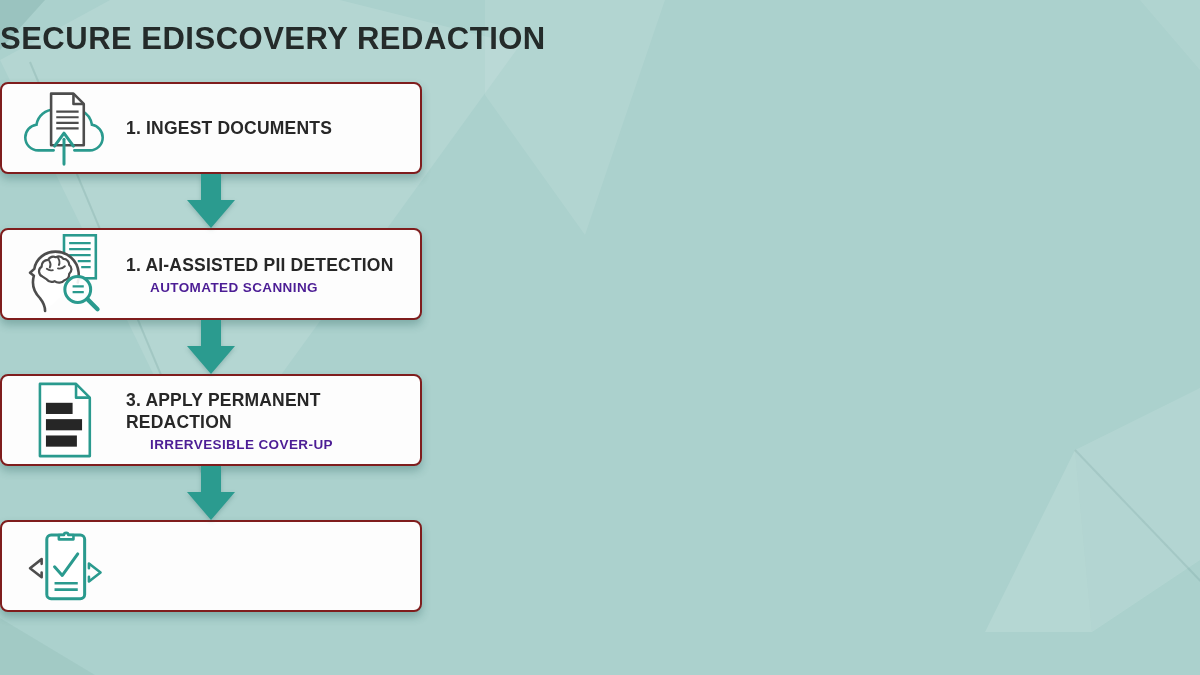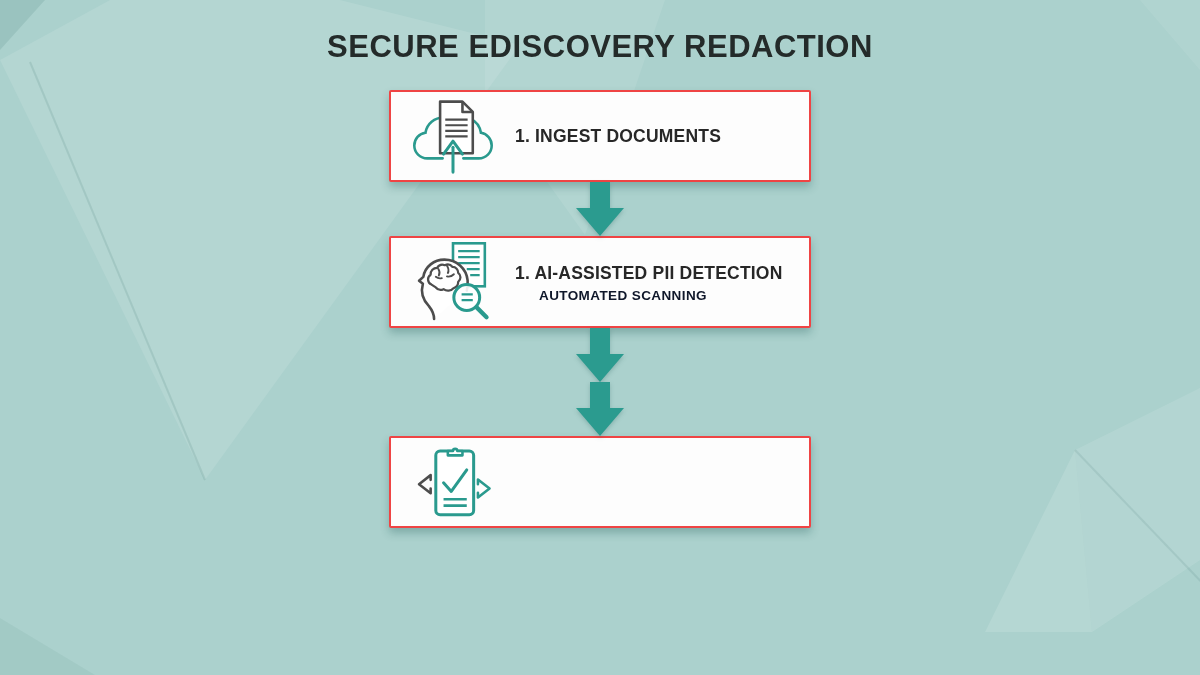--- a/index.html
+++ b/index.html
@@ -7,50 +7,50 @@
     width: 1200px; height: 675px;
     font-family: "Liberation Sans", sans-serif;
     background: #abd1cd;
     overflow: hidden;
     position: relative;
   }
   .stage { position: absolute; inset: 0; width: 1200px; height: 675px; }
   .bg-shapes { position: absolute; inset: 0; z-index: 0; }
   .content {
     position: relative; z-index: 1;
-    display: flex; flex-direction: column; align-items: center;
-    padding-top: 28px;
+    display: flex; flex-direction: column; align-items: flex-start;
+    padding-top: 20px;
   }
   .page-title {
     font-size: 31px; font-weight: bold; color: #242b2a;
     letter-spacing: 0.5px; line-height: 38px;
     margin: 0 0 0 0; height: 40px;
   }
   .flow { display: flex; flex-direction: column; align-items: center; margin-top: 22px; }
   .step-card {
     width: 404px; height: 88px;
     background: #fdfdfd;
-    border: 2px solid #ef4444;
-    border-radius: 2px;
+    border: 2px solid #7f1d1d;
+    border-radius: 8px;
     box-shadow: 0 5px 8px rgba(27, 87, 82, 0.30);
     display: flex; align-items: center;
     padding: 0 0 0 14px;
     box-sizing: content-box;
   }
   .icon-wrap {
     width: 96px; height: 86px; flex: 0 0 96px;
     display: flex; align-items: center; justify-content: center;
   }
   .step-text { margin-left: 14px; display: flex; flex-direction: column; justify-content: center; }
   .step-title {
     font-size: 17.5px; font-weight: bold; color: #272727;
     letter-spacing: 0.2px; line-height: 22px;
   }
   .step-subtitle {
-    font-size: 13.5px; color: #0f172a; font-weight: bold;
+    font-size: 13.5px; color: #4c1d95; font-weight: bold;
     letter-spacing: 0.4px; margin-top: 4px; padding-left: 24px;
   }
   .step-subtitle:empty { display: none; }
   .flow-arrow { height: 54px; display: flex; align-items: flex-start; justify-content: center; }
   .flow-arrow svg { display: block; filter: drop-shadow(0 2px 2px rgba(27,87,82,0.25)); }
 </style>
 </head>
 <body>
 
 <div class="stage">
@@ -114,20 +114,35 @@
           <div class="step-subtitle">AUTOMATED SCANNING</div>
         </div>
       </div>
 
       <div class="flow-arrow">
         <svg width="48" height="54" viewBox="0 0 48 54">
           <polygon points="14,0 34,0 34,26 48,26 24,54 0,26 14,26" fill="#2b9b8f"></polygon>
         </svg>
       </div>
 
+      <div class="step-card">
+        <div class="icon-wrap">
+          <svg width="86" height="86" viewBox="0 0 100 100" fill="none">
+            <path d="M22 8 H64 L80 24 V92 H22 Z" fill="#ffffff" stroke="#2a9a8e" stroke-width="3" stroke-linejoin="round"></path>
+            <path d="M64 8 V24 H80" stroke="#2a9a8e" stroke-width="3" stroke-linejoin="round"></path>
+            <rect x="29" y="30" width="31" height="13" fill="#262626"></rect>
+            <rect x="29" y="49" width="42" height="13" fill="#262626"></rect>
+            <rect x="29" y="68" width="36" height="13" fill="#262626"></rect>
+          </svg>
+        </div>
+        <div class="step-text">
+          <div class="step-title">3. APPLY PERMANENT REDACTION</div>
+          <div class="step-subtitle">IRRERVESIBLE COVER-UP</div>
+        </div>
+      </div>
 
       <div class="flow-arrow">
         <svg width="48" height="54" viewBox="0 0 48 54">
           <polygon points="14,0 34,0 34,26 48,26 24,54 0,26 14,26" fill="#2b9b8f"></polygon>
         </svg>
       </div>
 
       <div class="step-card">
         <div class="icon-wrap">
           <svg width="86" height="86" viewBox="0 0 100 100" fill="none">

